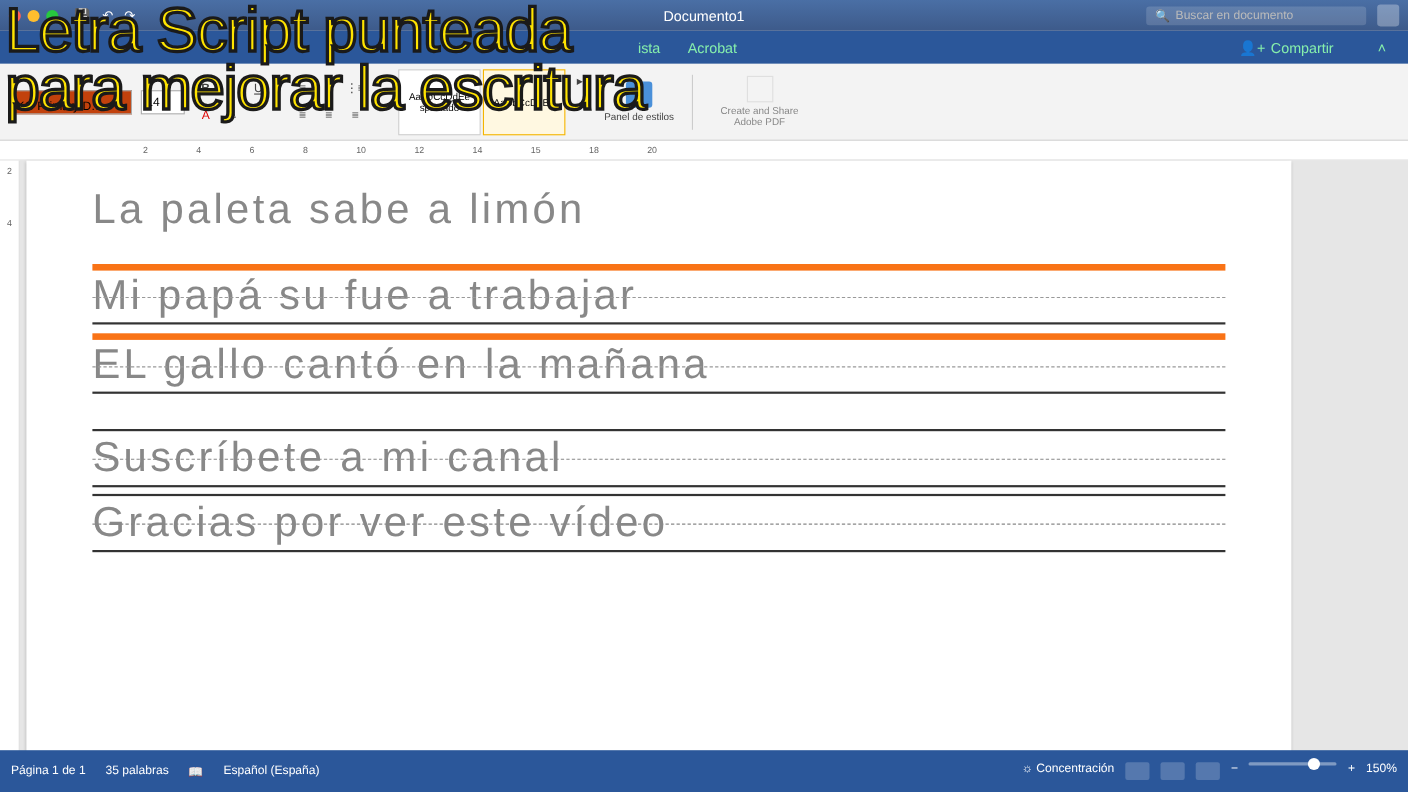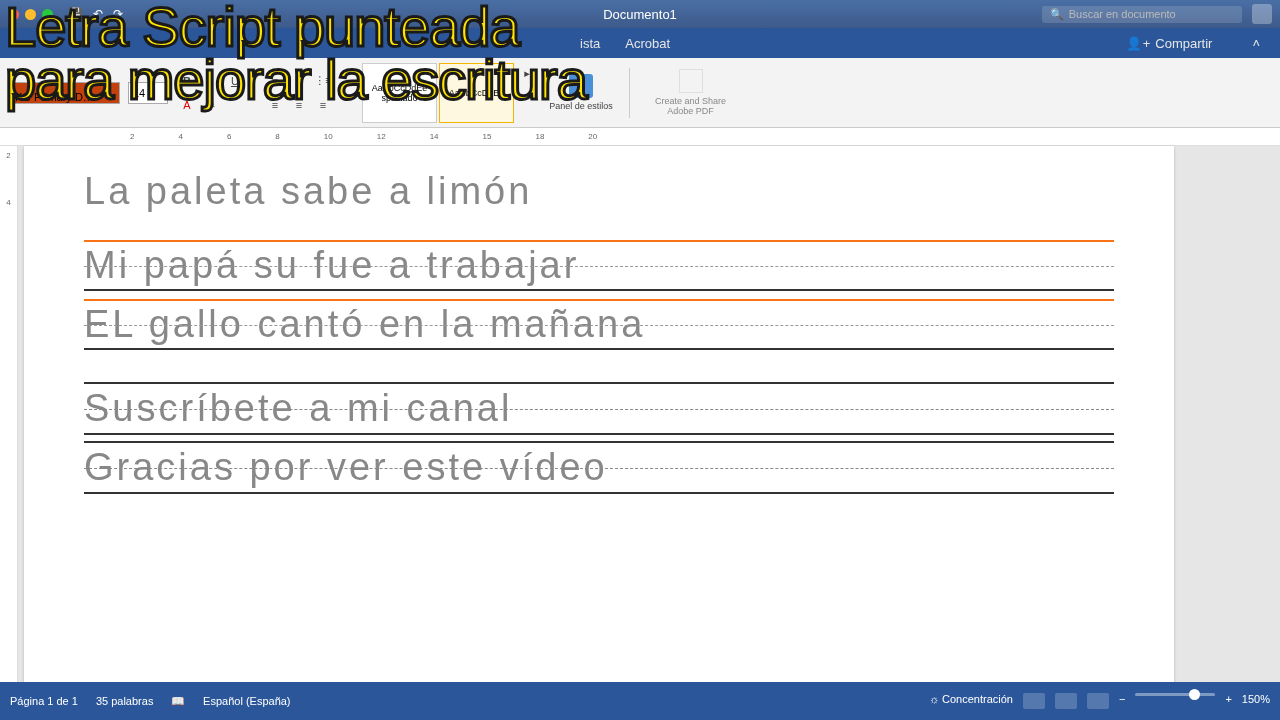--- a/index.html
+++ b/index.html
@@ -5,21 +5,21 @@
 *{margin:0;padding:0;box-sizing:border-box;font-family:-apple-system,BlinkMacSystemFont,sans-serif}
 body{width:1280px;height:720px;overflow:hidden;background:#f0f0f0;position:relative}
 .titlebar{height:28px;background:linear-gradient(#4a6fa5,#3d5a8a);display:flex;align-items:center;color:#fff;font-size:12px;padding:0 8px;position:relative}
 .traffic{display:flex;gap:6px;align-items:center}
 .dot{width:11px;height:11px;border-radius:50%}
 .dot.r{background:#ff5f56}.dot.y{background:#ffbd2e}.dot.g{background:#27c93f}
 .qat{display:flex;gap:10px;margin-left:15px;align-items:center}
 .doctitle{position:absolute;left:50%;transform:translateX(-50%);font-weight:500;font-size:13px}
 .searchbox{margin-left:auto;display:flex;align-items:center;background:rgba(255,255,255,.15);border-radius:3px;padding:2px 8px;width:200px;color:#bbb;font-size:11px}
 .collab{width:20px;height:20px;margin-left:10px;background:rgba(255,255,255,.3);border-radius:3px}
-.ribbon-tabs{height:30px;background:#2b579a;display:flex;align-items:center;padding:0 20px;color:#e5e5e5;font-size:13px;gap:25px}
+.ribbon-tabs{height:30px;background:#2b579a;display:flex;align-items:center;padding:0 20px;color:#86efac;font-size:13px;gap:25px}
 .ribbon-tabs span{cursor:pointer}
 .share-btn{margin-left:auto;display:flex;align-items:center;gap:5px}
 .chev{margin-left:15px}
 .ribbon{height:70px;background:#f3f3f3;border-bottom:1px solid #ccc;display:flex;align-items:center;padding:0 10px;gap:8px}
 .font-sel{width:110px;height:22px;border:1px solid #aaa;background:#c2410c;font-size:11px;padding:0 4px;display:flex;align-items:flex-end}
 .size-sel{width:40px;height:22px;border:1px solid #aaa;background:#fff;font-size:11px;padding:0 4px;display:flex;align-items:center}
 .rgroup{display:flex;flex-direction:column;gap:2px}
 .rrow{display:flex;gap:2px}
 .rbtn{width:22px;height:22px;display:flex;align-items:center;justify-content:center;font-size:11px;color:#444}
 .styles{display:flex;gap:2px;margin-left:20px}
@@ -27,21 +27,21 @@
 .style-box.sel{border:1px solid #f4b400;background:#fff8e1}
 .panel-btn{width:70px;height:55px;display:flex;flex-direction:column;align-items:center;justify-content:center;font-size:9px;text-align:center;color:#444;gap:3px}
 .panel-icon{width:24px;height:24px;background:#4a90d9;border-radius:3px;display:flex;align-items:center;justify-content:center;color:#fff;font-size:14px}
 .adobe-btn{width:95px;height:55px;display:flex;flex-direction:column;align-items:center;justify-content:center;font-size:9px;color:#888;text-align:center;gap:3px}
 .adobe-icon{width:24px;height:24px;border:1px solid #ccc;opacity:.5}
 .hruler{height:18px;background:#fff;border-bottom:1px solid #ddd;font-size:8px;color:#666;display:flex;align-items:center;padding-left:130px;gap:44px}
 .workspace{display:flex;height:555px;background:#e6e6e6}
 .vruler{width:18px;background:#fff;border-right:1px solid #ddd;font-size:8px;color:#666;display:flex;flex-direction:column;align-items:center;padding-top:5px;gap:38px}
 .page{background:#fff;width:1150px;margin-left:6px;padding:20px 60px;box-shadow:0 1px 3px rgba(0,0,0,.2);position:relative}
 .line{font-family:Arial,sans-serif;font-size:38px;color:#888;letter-spacing:3px;margin:4px 0;font-weight:100}
-.lined{border-bottom:2px solid #333;border-top:2px solid #f97316;padding:2px 0;margin:8px 0;position:relative}
+.lined{border-bottom:2px solid #333;border-top:6px solid #f97316;padding:2px 0;margin:8px 0;position:relative}
 .lined::before{content:'';position:absolute;left:0;right:0;top:50%;border-top:1px dashed #999}
 .triple{position:relative;padding:5px 0;margin:6px 0}
 .triple::before,.triple::after{content:'';position:absolute;left:0;right:0;border-top:2px solid #333}
 .triple::before{top:0}.triple::after{bottom:0}
 .triple .mid{position:absolute;left:0;right:0;top:50%;border-top:1px dashed #888}
 .statusbar{position:absolute;bottom:0;left:0;right:0;height:38px;background:#2b579a;color:#fff;display:flex;align-items:center;padding:0 10px;font-size:11px;gap:18px}
 .sb-right{margin-left:auto;display:flex;gap:10px}
 .vbtn{width:22px;height:16px;background:rgba(255,255,255,.2);border-radius:2px}
 .zoom-slider{width:80px;height:3px;background:rgba(255,255,255,.4);position:relative;border-radius:2px}
 .zoom-thumb{position:absolute;right:15px;top:-4px;width:11px;height:11px;background:#fff;border-radius:50%}

